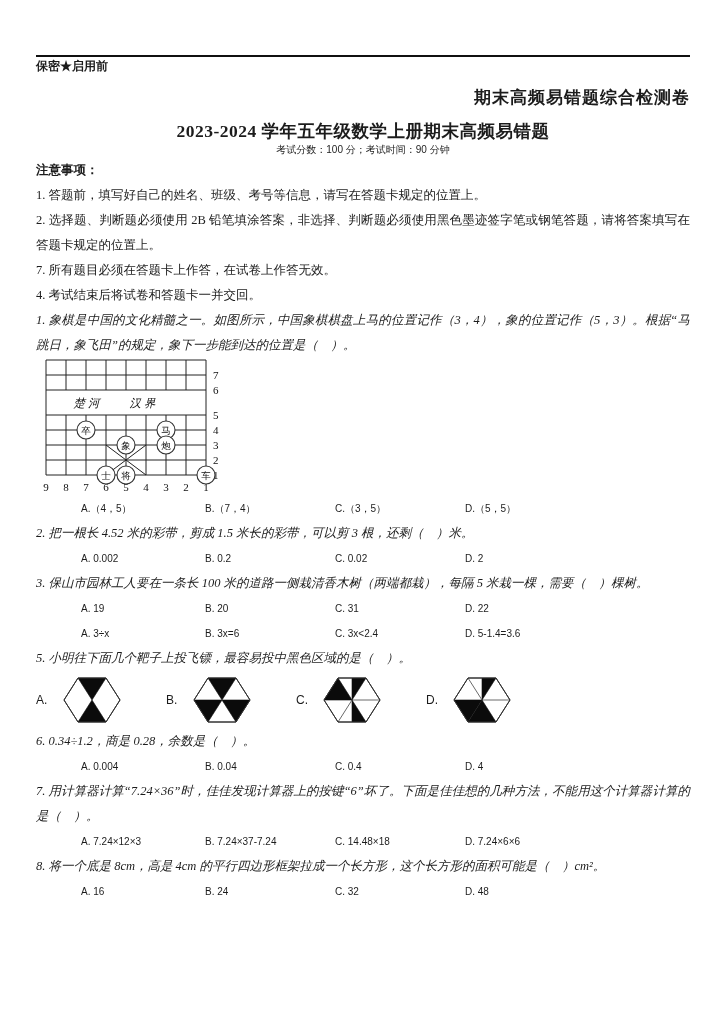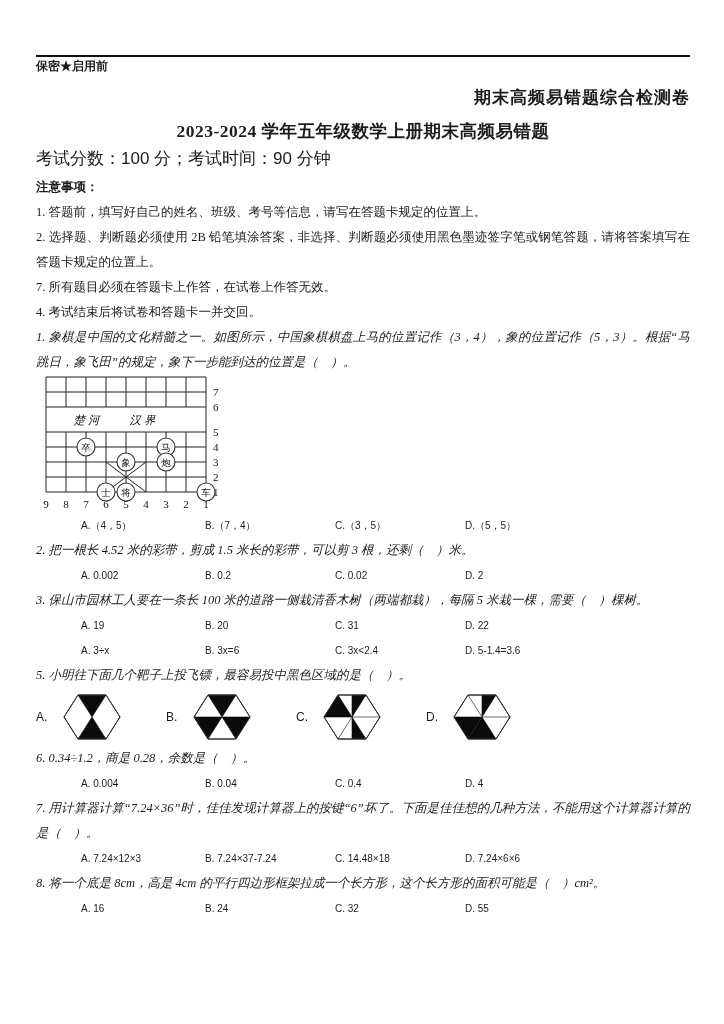--- a/index.html
+++ b/index.html
@@ -5,23 +5,23 @@
   html,body{margin:0;padding:0;}
   body{width:724px;height:1024px;background:#ffffff;color:#1c1c1c;
        font-family:"Liberation Serif",serif;overflow:hidden;}
   .page{padding:0 34px 0 36px;}
   .topline{margin-top:55px;border-top:2px solid #101010;height:0;}
   .secret{font-family:"Liberation Sans",sans-serif;font-size:12px;line-height:19px;font-weight:700;}
   .title{margin:11px 0 0;text-align:right;font-family:"Liberation Sans",sans-serif;
          font-size:17px;line-height:21px;font-weight:700;letter-spacing:1px;}
   .subtitle{margin:12px 0 0;text-align:center;font-size:17.5px;line-height:22px;
             font-weight:700;letter-spacing:0.5px;}
-  .exam-info{margin:9px 0 0;text-align:left;font-family:"Liberation Sans",sans-serif;
-             font-size:17px;line-height:16px;}
-  .notices{margin-top:8px;}
+  .exam-info{margin:0 0 0;text-align:center;font-family:"Liberation Sans",sans-serif;
+             font-size:10px;line-height:16px;}
+  .notices{margin-top:0;}
   .notices-heading{font-family:"Liberation Sans",sans-serif;font-size:12.5px;font-weight:700;line-height:25px;}
   .note{font-size:12.5px;line-height:25px;text-align:justify;}
   .kai{font-style:italic;}
   .section-heading{font-size:13px;line-height:25px;}
   .q-text{font-size:12.5px;line-height:25px;text-align:justify;}
   .options{display:grid;grid-template-columns:124px 130px 130px 1fr;
            font-family:"Liberation Sans",sans-serif;font-size:10px;line-height:25px;margin-left:45px;}
   .board-fig{margin:1px 0 1px 2px;}
   .board-fig svg{display:block;}
   .bl{stroke:#222;stroke-width:1;}
@@ -224,16 +224,16 @@
         <div>A. 7.24×12×3</div>
         <div>B. 7.24×37-7.24</div>
         <div>C. 14.48×18</div>
         <div>D. 7.24×6×6</div>
       </div>
       <div class="q-text kai">8. 将一个底是 8cm，高是 4cm 的平行四边形框架拉成一个长方形，这个长方形的面积可能是（　）cm²。</div>
       <div class="options">
         <div>A. 16</div>
         <div>B. 24</div>
         <div>C. 32</div>
-        <div>D. 55</div>
+        <div>D. 48</div>
       </div>
     </div>
 </div>
 
 </body></html>

